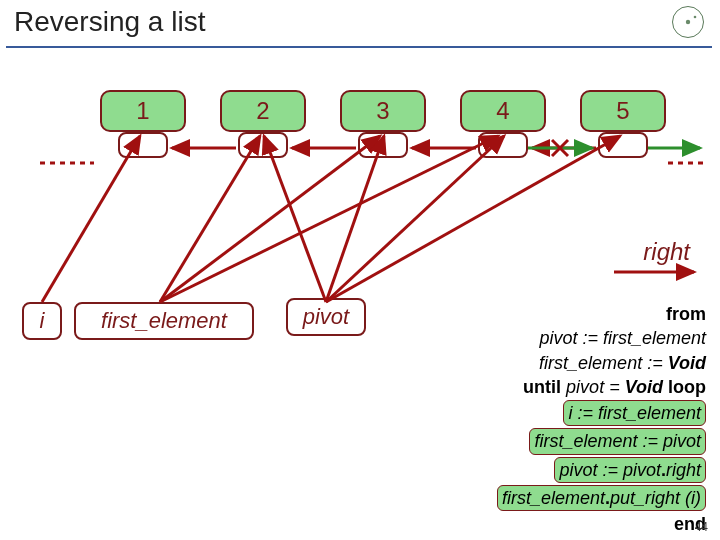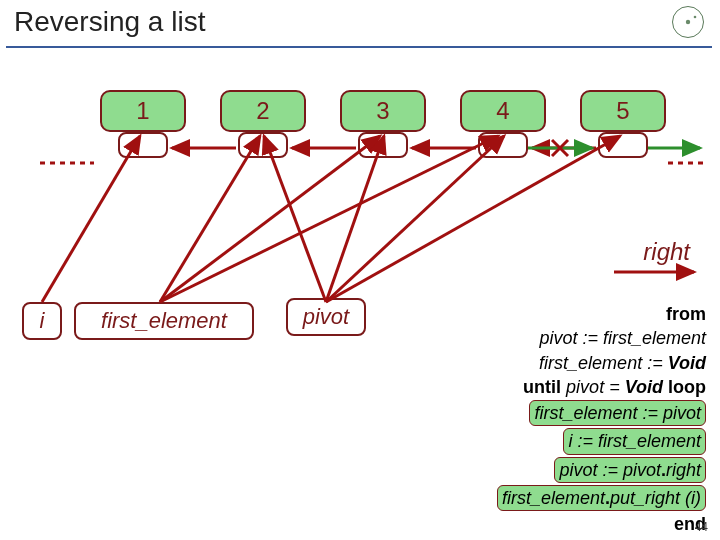--- a/index.html
+++ b/index.html
@@ -172,22 +172,22 @@
 
   <div class="varbox" style="left:22px;  top:302px; width:40px">i</div>
   <div class="varbox" style="left:74px;  top:302px; width:180px">first_element</div>
   <div class="varbox" style="left:286px; top:298px; width:80px">pivot</div>
 
   <div class="codebox">
     <span class="line"><span class="kw">from</span></span>
     <span class="indent"><span class="fi">pivot := first_element</span></span>
     <span class="indent"><span class="fi">first_element := </span><span class="kw fi">Void</span></span>
     <span class="line"><span class="kw">until</span><span class="fi"> pivot = </span><span class="kw fi">Void</span><span class="kw"> loop</span></span>
+    <span class="indent"><span class="hl fi">i := first_element</span></span>
     <span class="indent"><span class="hl fi">first_element := pivot</span></span>
-    <span class="indent"><span class="hl fi">i := first_element</span></span>
     <span class="indent"><span class="hl"><span class="fi">pivot := pivot</span><span class="kw">.</span><span class="fi">right</span></span></span>
     <span class="indent"><span class="hl"><span class="fi">first_element</span><span class="kw">.</span><span class="fi">put_right (i)</span></span></span>
     <span class="line"><span class="kw">end</span></span>
   </div>
 
   <div class="pagenum">44</div>
 
   <svg class="arrows">
     <defs>
       <marker id="ahRed" markerWidth="8" markerHeight="8" refX="6" refY="3" orient="auto">

